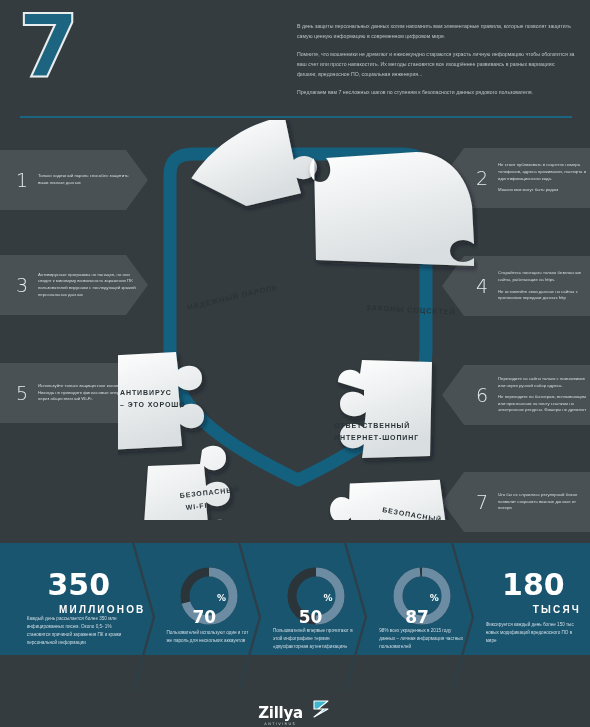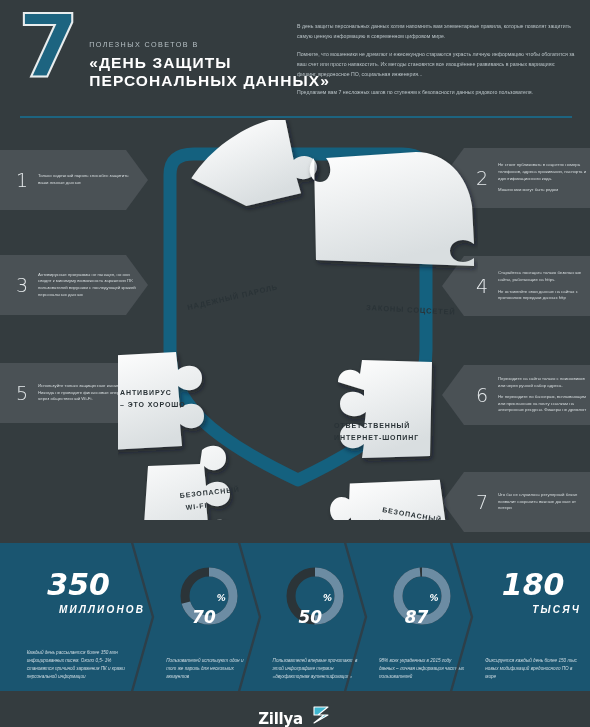--- a/index.html
+++ b/index.html
@@ -158,24 +158,23 @@
     letter-spacing: 0.9px;
     fill: #2a3337;
     text-transform: uppercase;
   }
   .piece-label.small { font-size: 7px; }
 
   
   #stats {
     position: absolute;
     left: 0; top: 543px;
-    width: 590px; height: 148px;
+    width: 590px; height: 112px;
     background: #1a5570;
     display: flex;
-    font-style: italic;
   }
   .stat {
     position: relative;
     flex: 1 1 0;
     padding: 14px 9px 10px 12px;
     display: flex;
     flex-direction: column;
     align-items: center;
   }
   .stat-sep {
@@ -236,20 +235,21 @@
   }
   .stat.wide .stat-desc { width: 104px; }
 
   
   #footer {
     position: absolute;
     left: 0; top: 691px;
     width: 590px; height: 36px;
     background: #343c3f;
     display: flex;
+    align-items: center;
     justify-content: center;
   }
   #logo { display: flex; align-items: flex-end; }
   #logo-word {
     position: relative;
     font-family: "DejaVu Sans", sans-serif;
     font-size: 15px;
     font-weight: 700;
     color: #ffffff;
     letter-spacing: -0.3px;
@@ -270,25 +270,20 @@
 </style>
 </head>
 <body>
 
 <div id="page">
 
   <div id="header">
 
     <div id="header-left">
       <div id="big-seven">7</div>
-      <div id="header-titles">
-        <div id="kicker">ПОЛЕЗНЫХ СОВЕТОВ В</div>
-        <div class="headline">«ДЕНЬ ЗАЩИТЫ</div>
-        <div class="headline">ПЕРСОНАЛЬНЫХ ДАННЫХ»</div>
-      </div>
     </div>
 
     <div id="intro">
       <p class="intro-p">В день защиты персональных данных хотим напомнить вам элементарные правила, которые позволят защитить самую ценную информацию в современном цифровом мире.</p>
       <p class="intro-p">Помните, что мошенники не дремлют и ежесекундно стараются украсть личную информацию чтобы обогатится за ваш счет или просто напакостить. Их методы становятся все изощрённее развиваясь в разных вариациях: фишинг, вредоносное ПО, социальная инженерия...</p>
       <p class="intro-p">Предлагаем вам 7 несложных шагов по ступеням к безопасности данных рядового пользователя.</p>
     </div>
 
     <div id="header-rule"></div>
   </div>

